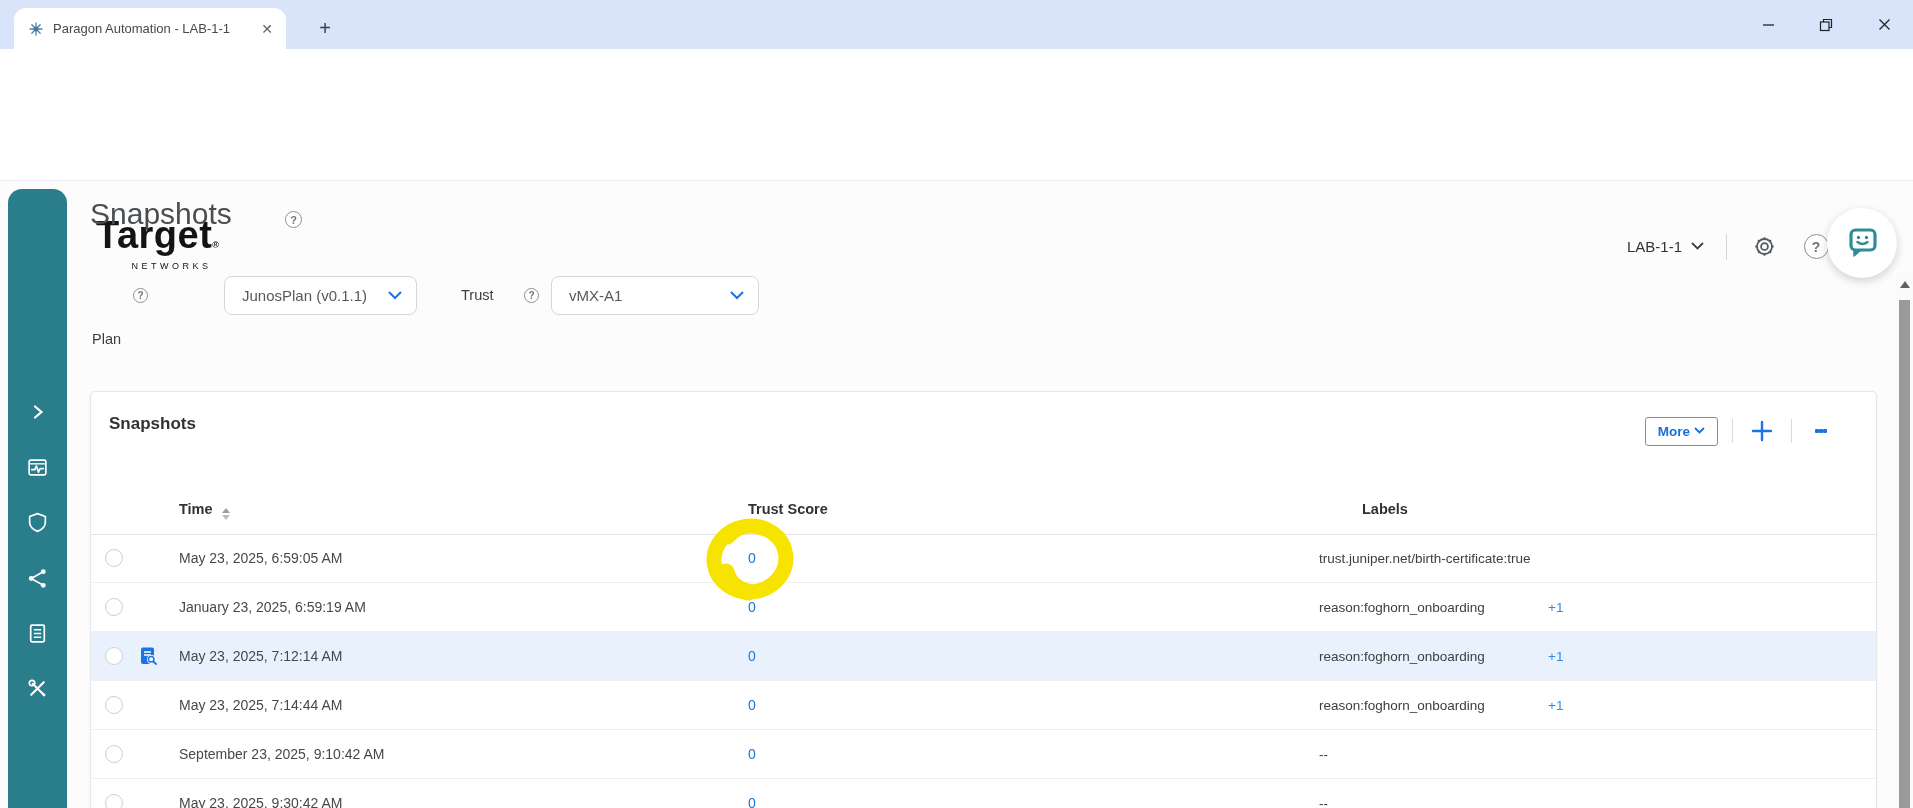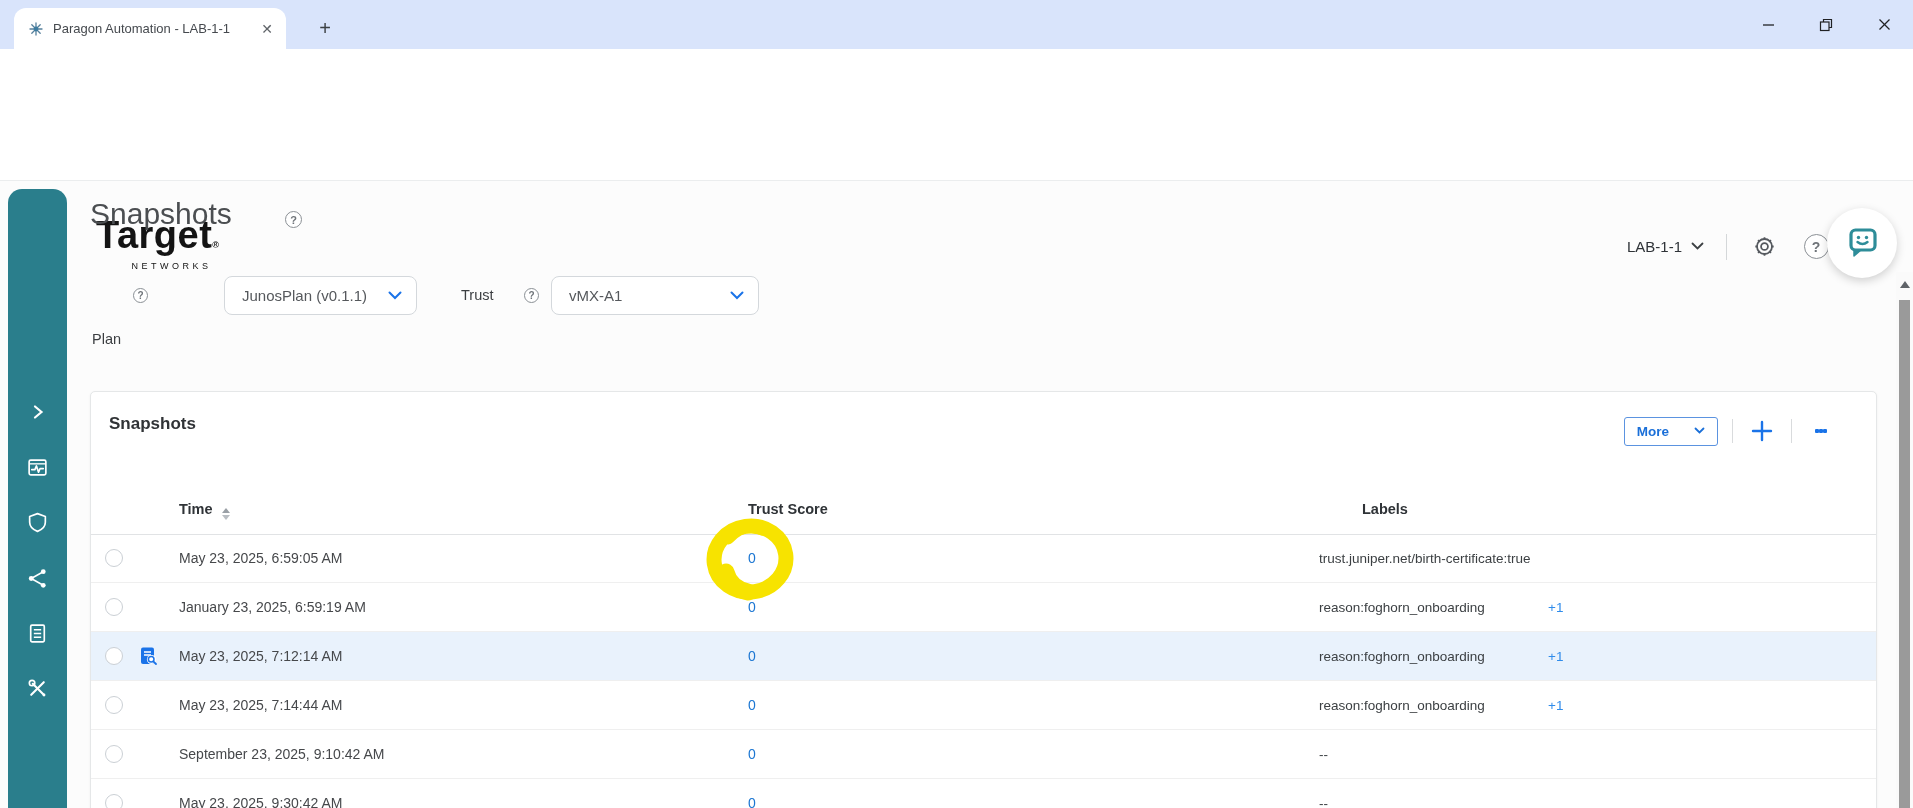--- a/index.html
+++ b/index.html
@@ -62,21 +62,21 @@
   .filter-label { position:absolute; top:287px; font-size:14.5px; color:#3b3e41; }
   .filter-help { position:absolute; top:288px; width:15px; height:15px; font-size:10px; }
   .select { position:absolute; top:276px; height:39px; background:#fff; border:1px solid #d4d8dc;
             border-radius:8px; display:flex; align-items:center; justify-content:space-between;
             padding:0 14px 0 17px; font-size:15px; color:#55585c; cursor:pointer; }
 
   .card { position:absolute; left:90px; top:391px; width:1787px; height:470px; background:#fff;
           border:1px solid #e5e7e8; border-radius:5px; box-shadow:0 1px 3px rgba(0,0,0,0.05); }
   .card-title { position:absolute; left:18px; top:22px; font-size:17px; font-weight:700; color:#303336; }
   .card-actions { position:absolute; right:40px; top:24px; display:flex; align-items:center; gap:14px; }
-  .more-btn { display:flex; align-items:center; gap:25px; border:1px solid #5b93e0; color:#1a6fd8;
+  .more-btn { display:flex; align-items:center; gap:4px; border:1px solid #5b93e0; color:#1a6fd8;
               font-size:13.5px; font-weight:600; border-radius:3px; height:29px; padding:0 12px;
               background:#fff; cursor:pointer; }
   .act-divider { width:1px; height:24px; background:#d9dbdd; }
   .icon-btn { width:30px; height:30px; display:flex; align-items:center; justify-content:center; cursor:pointer; }
   .kebab span { display:block; width:4px; height:4px; background:#1a73e8; border-radius:1px; margin:2.5px 0; }
 
   .thead { position:absolute; top:100px; left:0; width:100%; height:42px; }
   .th { position:absolute; font-size:14.5px; font-weight:700; color:#2f3337; top:9px; }
   .sort { display:inline-flex; flex-direction:column; gap:2px; margin-left:9px; vertical-align:1px; }
   .sort i { width:0; height:0; border-left:4px solid transparent; border-right:4px solid transparent; }

